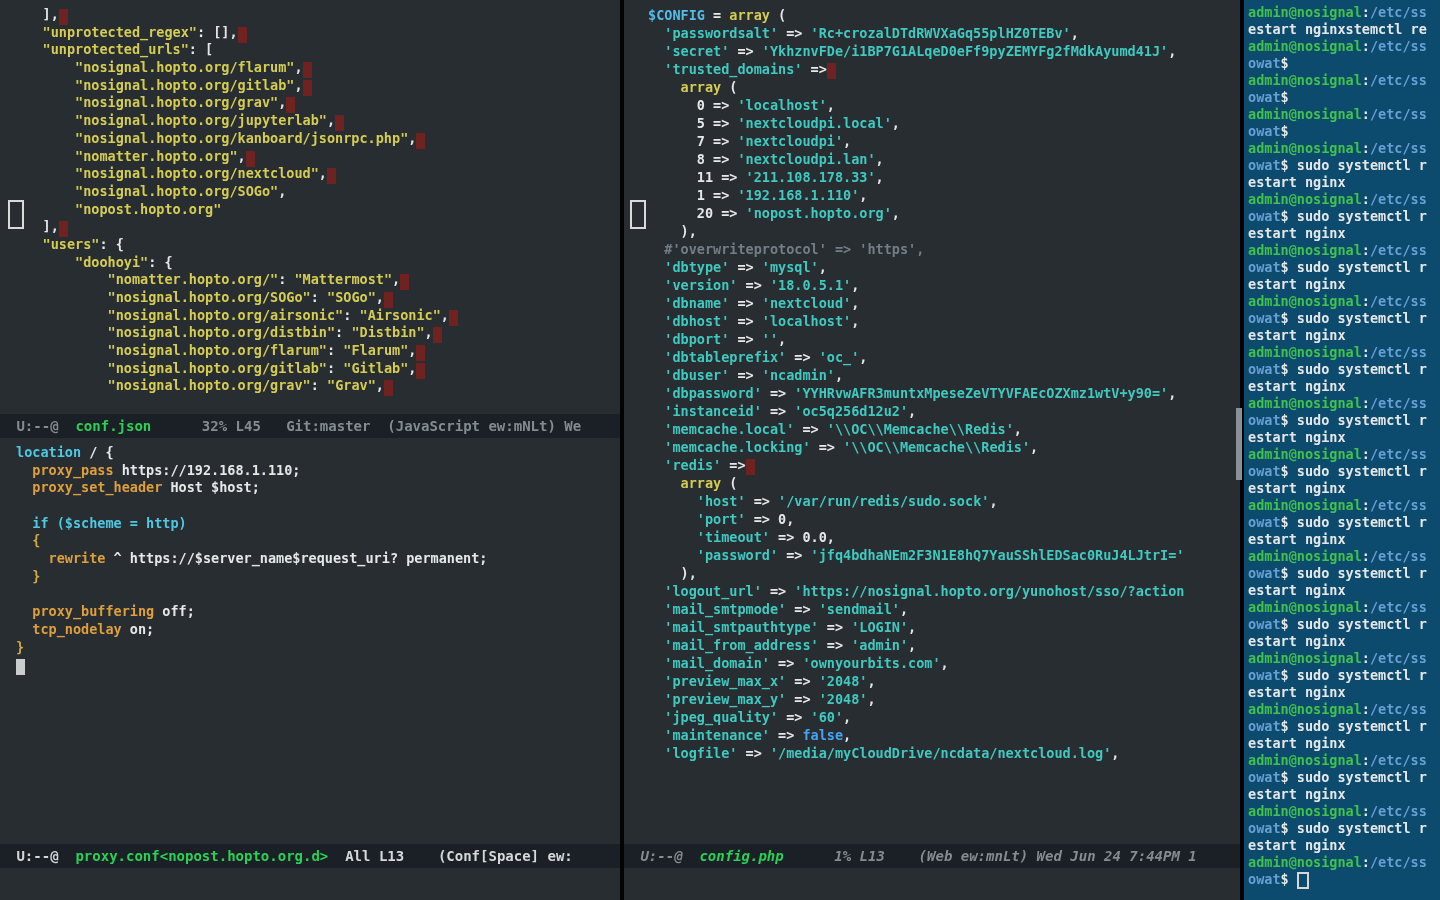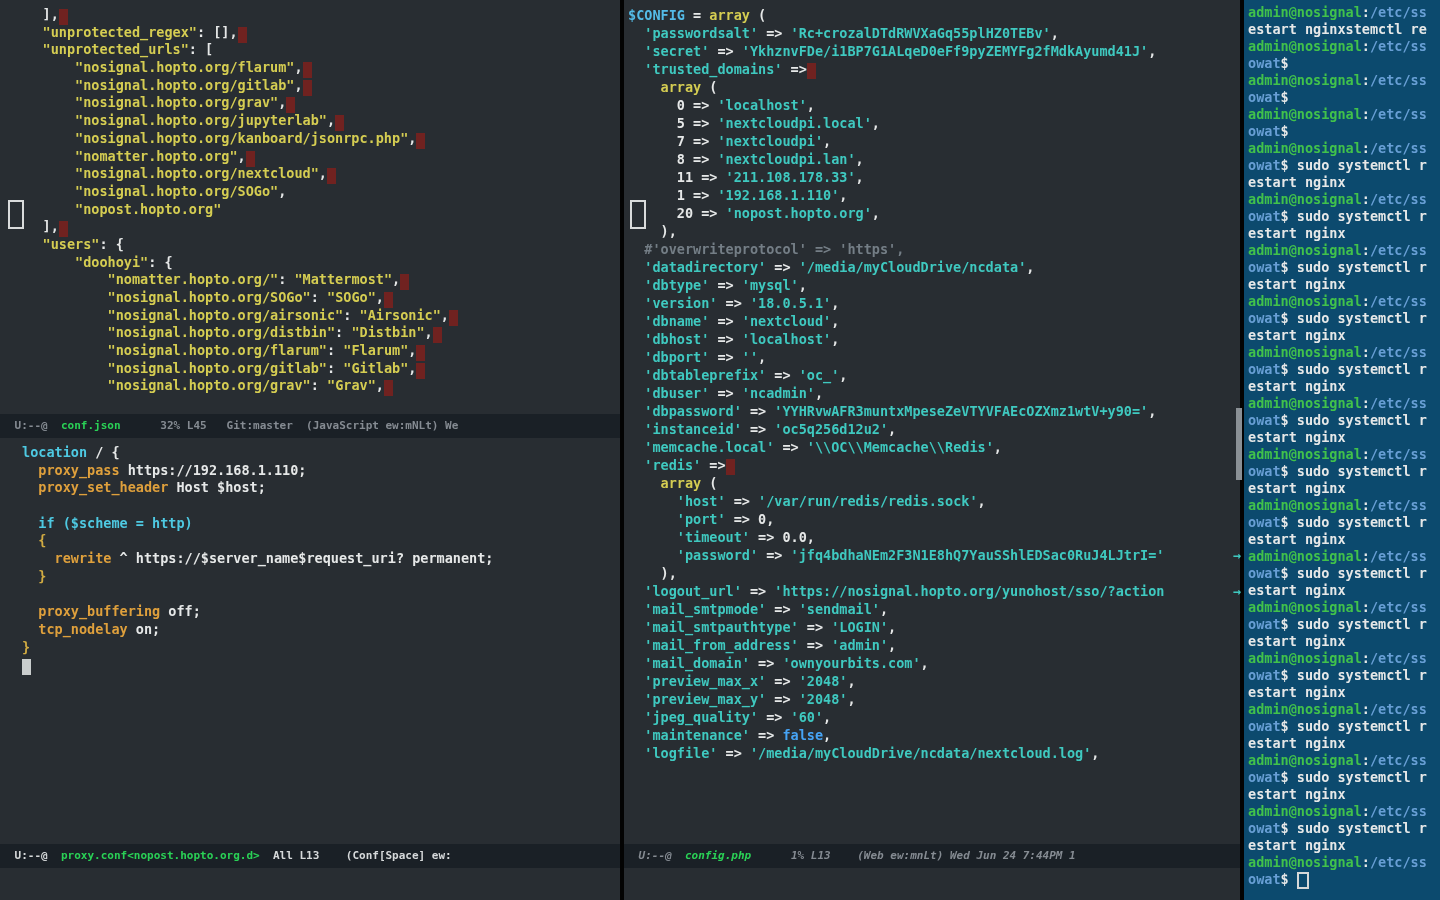--- a/index.html
+++ b/index.html
@@ -26,21 +26,21 @@
   .c-gr{color:#41c24b}
   .c-bl{color:#689fd5}
   .c-cb{display:inline-block;width:9px;height:16px;background:#c9cdcd;vertical-align:-3px}
   .c-ch{display:inline-block;width:8px;height:13px;border:2px solid #d6d8d8;vertical-align:-3px}
   .trail{background:#702220;color:transparent;display:inline-block;width:9px;height:16px;vertical-align:-3px}
   .trunc{position:absolute;right:3px;top:0;color:#3fc9c0}
   
   .modeline{
     position:absolute;left:0;width:100%;background:#1a2026;
     white-space:pre;padding-left:8px;box-sizing:border-box;
-    line-height:24px;height:24px;font-size:11px;
+    line-height:24px;height:24px;font-size:14px;
   }
   .ml-dim .ml-text{color:#858b92}
   .ml-bright .ml-text{color:#d6d9da}
   .ml-file{color:#2ad156}
   
   .tofu{position:absolute;border:2px solid #d9dbdb;background:transparent;}
   .scrollthumb{position:absolute;background:#8a9095;}
 </style>
 </head>
 <body>
@@ -66,69 +66,69 @@
       <div class="line"><span class="c-y">            "nosignal.hopto.org/SOGo"</span><span class="c-w">: </span><span class="c-y">"SOGo"</span><span class="c-w">,</span><span class="trail"> </span></div>
       <div class="line"><span class="c-y">            "nosignal.hopto.org/airsonic"</span><span class="c-w">: </span><span class="c-y">"Airsonic"</span><span class="c-w">,</span><span class="trail"> </span></div>
       <div class="line"><span class="c-y">            "nosignal.hopto.org/distbin"</span><span class="c-w">: </span><span class="c-y">"Distbin"</span><span class="c-w">,</span><span class="trail"> </span></div>
       <div class="line"><span class="c-y">            "nosignal.hopto.org/flarum"</span><span class="c-w">: </span><span class="c-y">"Flarum"</span><span class="c-w">,</span><span class="trail"> </span></div>
       <div class="line"><span class="c-y">            "nosignal.hopto.org/gitlab"</span><span class="c-w">: </span><span class="c-y">"Gitlab"</span><span class="c-w">,</span><span class="trail"> </span></div>
       <div class="line"><span class="c-y">            "nosignal.hopto.org/grav"</span><span class="c-w">: </span><span class="c-y">"Grav"</span><span class="c-w">,</span><span class="trail"> </span></div>
     </div>
 
   <div class="modeline ml-dim" style="top:414px;"><span class="ml-text"> U:--@  </span><span class="ml-file">conf.json</span><span class="ml-text">      32% L45   Git:master  (JavaScript ew:mNLt) We</span></div>
 
-  <div class="win" style="left:0;top:444px;width:620px;height:398px;padding-left:22px;--lh:17.7px;">
+  <div class="win" style="left:0;top:444px;width:620px;height:398px;padding-left:16px;--lh:17.7px;">
       <div class="line"><span class="c-cy">location</span><span class="c-w"> / {</span></div>
       <div class="line"><span class="c-or">  proxy_pass</span><span class="c-w"> https://192.168.1.110;</span></div>
       <div class="line"><span class="c-or">  proxy_set_header</span><span class="c-w"> Host $host;</span></div>
       <div class="line"></div>
       <div class="line"><span class="c-cy">  if ($scheme = http)</span></div>
       <div class="line"><span class="c-yl">  {</span></div>
       <div class="line"><span class="c-or">    rewrite</span><span class="c-w"> ^ https://$server_name$request_uri? permanent;</span></div>
       <div class="line"><span class="c-yl">  }</span></div>
       <div class="line"></div>
       <div class="line"><span class="c-or">  proxy_buffering</span><span class="c-w"> off;</span></div>
       <div class="line"><span class="c-or">  tcp_nodelay</span><span class="c-w"> on;</span></div>
       <div class="line"><span class="c-yl">}</span></div>
       <div class="line"><span class="c-cb"> </span></div>
     </div>
 
   <div class="modeline ml-bright" style="top:844px;"><span class="ml-text"> U:--@  </span><span class="ml-file">proxy.conf&lt;nopost.hopto.org.d&gt;</span><span class="ml-text">  All L13    (Conf[Space] ew:</span></div>
 </div>
 
 <div class="pane pane-emacs" style="left:624px;width:616px;">
-  <div class="win" style="left:0;top:6px;width:616px;height:838px;padding-left:4px;--lh:18px;">
+  <div class="win" style="left:0;top:6px;width:616px;height:838px;padding-left:24px;--lh:18px;">
       <div class="line"><span class="c-v">$CONFIG</span><span class="c-w"> = </span><span class="c-y">array</span><span class="c-w"> (</span></div>
       <div class="line"><span class="c-t">  'passwordsalt'</span><span class="c-w"> =&gt; </span><span class="c-t">'Rc+crozalDTdRWVXaGq55plHZ0TEBv'</span><span class="c-w">,</span></div>
       <div class="line"><span class="c-t">  'secret'</span><span class="c-w"> =&gt; </span><span class="c-t">'YkhznvFDe/i1BP7G1ALqeD0eFf9pyZEMYFg2fMdkAyumd41J'</span><span class="c-w">,</span></div>
       <div class="line"><span class="c-t">  'trusted_domains'</span><span class="c-w"> =&gt;</span><span class="trail"> </span></div>
       <div class="line"><span class="c-y">    array</span><span class="c-w"> (</span></div>
       <div class="line"><span class="c-w">      0 =&gt; </span><span class="c-t">'localhost'</span><span class="c-w">,</span></div>
       <div class="line"><span class="c-w">      5 =&gt; </span><span class="c-t">'nextcloudpi.local'</span><span class="c-w">,</span></div>
       <div class="line"><span class="c-w">      7 =&gt; </span><span class="c-t">'nextcloudpi'</span><span class="c-w">,</span></div>
       <div class="line"><span class="c-w">      8 =&gt; </span><span class="c-t">'nextcloudpi.lan'</span><span class="c-w">,</span></div>
       <div class="line"><span class="c-w">      11 =&gt; </span><span class="c-t">'211.108.178.33'</span><span class="c-w">,</span></div>
       <div class="line"><span class="c-w">      1 =&gt; </span><span class="c-t">'192.168.1.110'</span><span class="c-w">,</span></div>
       <div class="line"><span class="c-w">      20 =&gt; </span><span class="c-t">'nopost.hopto.org'</span><span class="c-w">,</span></div>
       <div class="line"><span class="c-w">    ),</span></div>
       <div class="line"><span class="c-g">  #'overwriteprotocol' =&gt; 'https',</span></div>
-      <div class="line"><span class="c-t">  'datadirectory'</span><span class="c-w"> =&gt; </span><span class="c-t">'/media/myCloudDrive/ncdata'</span><span class="c-w">,</span></div>
       <div class="line"><span class="c-t">  'dbtype'</span><span class="c-w"> =&gt; </span><span class="c-t">'mysql'</span><span class="c-w">,</span></div>
       <div class="line"><span class="c-t">  'version'</span><span class="c-w"> =&gt; </span><span class="c-t">'18.0.5.1'</span><span class="c-w">,</span></div>
       <div class="line"><span class="c-t">  'dbname'</span><span class="c-w"> =&gt; </span><span class="c-t">'nextcloud'</span><span class="c-w">,</span></div>
       <div class="line"><span class="c-t">  'dbhost'</span><span class="c-w"> =&gt; </span><span class="c-t">'localhost'</span><span class="c-w">,</span></div>
       <div class="line"><span class="c-t">  'dbport'</span><span class="c-w"> =&gt; </span><span class="c-t">''</span><span class="c-w">,</span></div>
       <div class="line"><span class="c-t">  'dbtableprefix'</span><span class="c-w"> =&gt; </span><span class="c-t">'oc_'</span><span class="c-w">,</span></div>
       <div class="line"><span class="c-t">  'dbuser'</span><span class="c-w"> =&gt; </span><span class="c-t">'ncadmin'</span><span class="c-w">,</span></div>
       <div class="line"><span class="c-t">  'dbpassword'</span><span class="c-w"> =&gt; </span><span class="c-t">'YYHRvwAFR3muntxMpeseZeVTYVFAEcOZXmz1wtV+y90='</span><span class="c-w">,</span></div>
       <div class="line"><span class="c-t">  'instanceid'</span><span class="c-w"> =&gt; </span><span class="c-t">'oc5q256d12u2'</span><span class="c-w">,</span></div>
       <div class="line"><span class="c-t">  'memcache.local'</span><span class="c-w"> =&gt; </span><span class="c-t">'\\OC\\Memcache\\Redis'</span><span class="c-w">,</span></div>
+      <div class="line"><span class="c-t">  'memcache.locking'</span><span class="c-w"> =&gt; </span><span class="c-t">'\\OC\\Memcache\\Redis'</span><span class="c-w">,</span></div>
       <div class="line"><span class="c-t">  'redis'</span><span class="c-w"> =&gt;</span><span class="trail"> </span></div>
       <div class="line"><span class="c-y">    array</span><span class="c-w"> (</span></div>
-      <div class="line"><span class="c-t">      'host'</span><span class="c-w"> =&gt; </span><span class="c-t">'/var/run/redis/redis.sock'</span><span class="c-w">,</span></div>
+      <div class="line"><span class="c-t">      'host'</span><span class="c-w"> =&gt; </span><span class="c-t">'/var/run/redis/sudo.sock'</span><span class="c-w">,</span></div>
       <div class="line"><span class="c-t">      'port'</span><span class="c-w"> =&gt; 0,</span></div>
       <div class="line"><span class="c-t">      'timeout'</span><span class="c-w"> =&gt; 0.0,</span></div>
       <div class="line"><span class="c-t">      'password'</span><span class="c-w"> =&gt; </span><span class="c-t">'jfq4bdhaNEm2F3N1E8hQ7YauSShlEDSac0RuJ4LJtrI='</span><span class="trunc">→</span></div>
       <div class="line"><span class="c-w">    ),</span></div>
       <div class="line"><span class="c-t">  'logout_url'</span><span class="c-w"> =&gt; </span><span class="c-t">'https://nosignal.hopto.org/yunohost/sso/?action</span><span class="trunc">→</span></div>
       <div class="line"><span class="c-t">  'mail_smtpmode'</span><span class="c-w"> =&gt; </span><span class="c-t">'sendmail'</span><span class="c-w">,</span></div>
       <div class="line"><span class="c-t">  'mail_smtpauthtype'</span><span class="c-w"> =&gt; </span><span class="c-t">'LOGIN'</span><span class="c-w">,</span></div>
       <div class="line"><span class="c-t">  'mail_from_address'</span><span class="c-w"> =&gt; </span><span class="c-t">'admin'</span><span class="c-w">,</span></div>
       <div class="line"><span class="c-t">  'mail_domain'</span><span class="c-w"> =&gt; </span><span class="c-t">'ownyourbits.com'</span><span class="c-w">,</span></div>
       <div class="line"><span class="c-t">  'preview_max_x'</span><span class="c-w"> =&gt; </span><span class="c-t">'2048'</span><span class="c-w">,</span></div>

